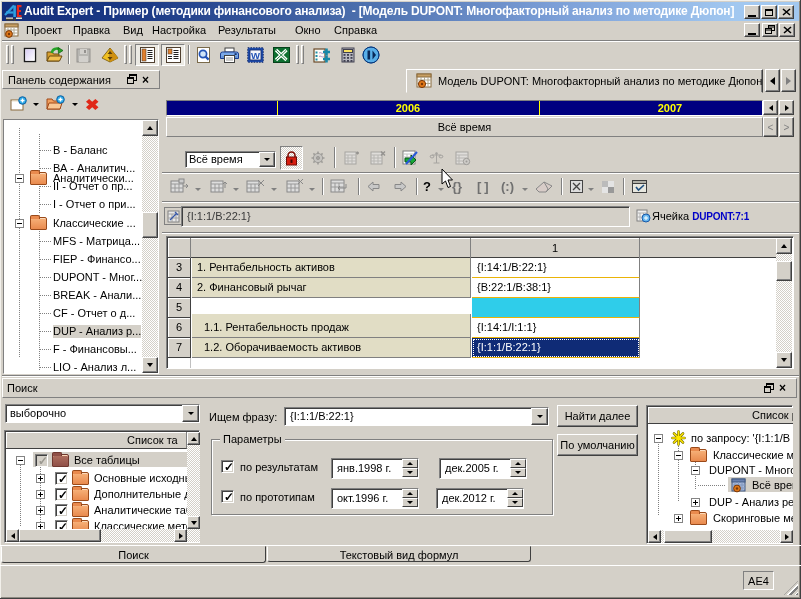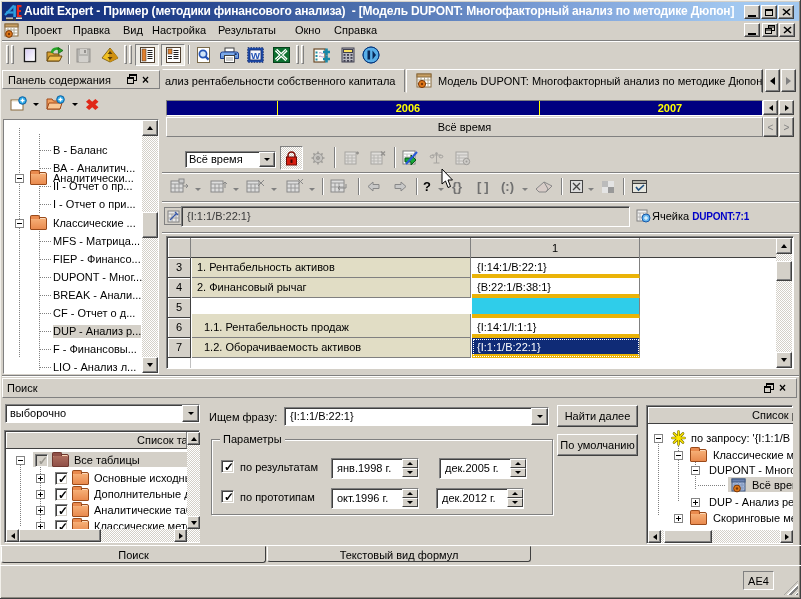--- a/index.html
+++ b/index.html
@@ -25,21 +25,21 @@
 .hdot { width:12px; height:1px; background-image:repeating-linear-gradient(to right,#808080 0 1px,transparent 1px 2px); }
 .ebox { width:9px; height:9px; border:1px solid #848484; background:#fff; }
 .ebox:after { content:""; position:absolute; left:1px; top:3px; width:5px; height:1px; background:#000; }
 .ebox.plus:before { content:""; position:absolute; left:3px; top:1px; width:1px; height:5px; background:#000; }
 .fold { width:17px; height:13px; background:
   linear-gradient(#f7b27a,#e98a4e); border:1px solid #9a4a1a; border-radius:2px 2px 1px 1px; box-shadow:inset 0 1px 0 #fcd9b8; }
 .fold:before { content:""; position:absolute; left:-1px; top:-3px; width:8px; height:3px; background:#e98a4e; border:1px solid #9a4a1a; border-bottom:none; border-radius:2px 2px 0 0; }
 .tl { line-height:13px; }
 .gnum { left:0; width:23px; height:20px; background:#d4d0c8; border-right:1px solid #404040; border-bottom:1px solid #404040; box-shadow:inset 1px 1px 0 #fff; text-align:center; padding-top:3px; }
 .glab { left:24px; width:279px; height:20px; background:#e1ddc5; border-right:1px solid #808080; border-bottom:1px solid #808080; padding:3px 0 0 5px; }
-.gval { left:304px; width:168px; height:20px; background:#fff; border-right:1px solid #808080; border-bottom:4px solid #eab308; padding:3px 0 0 5px; }
+.gval { left:304px; width:168px; height:20px; background:#fff; border-right:1px solid #808080; border-bottom:1px solid #eab308; padding:3px 0 0 5px; }
 .cbx { width:13px; height:13px; background:#fff; border:1px solid; border-color:#808080 #fff #fff #808080; box-shadow:inset 1px 1px 0 #404040, inset -1px -1px 0 #d4d0c8; }
 .cbx:after { content:"✓"; position:absolute; left:2px; top:-1px; font-size:12px; font-weight:bold; color:#000; }
 .cbx.gr { background:#d4d0c8; } .cbx.gr:after { color:#9a978f; }
 .fold.dk { background:linear-gradient(#b07060,#905048); border-color:#703830; }
 .fold.dk:before { background:#905048; border-color:#703830; }
 .spin { width:88px; height:21px; border:1px solid; border-color:#808080 #fff #fff #808080; box-shadow:inset 1px 1px 0 #404040; background:#fff; }
 .spin > span { position:absolute; left:5px; top:3px; }
 .sbu, .sbd { position:absolute; right:0px; width:16px; height:9px; background:#d4d0c8; border:1px solid; border-color:#fff #404040 #404040 #fff; display:flex; align-items:center; justify-content:center; }
 .sbu { top:0px; } .sbd { top:9px; }
 .sbu:after { content:""; width:0; height:0; border-left:3px solid transparent; border-right:3px solid transparent; border-bottom:3px solid #000; }
@@ -362,23 +362,20 @@
       <div class="abs raised btn" style="left:0;top:237px;width:16px;height:16px;">
             <div style="width:0;height:0;border-left:3px solid transparent;border-right:3px solid transparent;border-top:4px solid #000;"></div>
           </div>
     </div>
   </div>
 </div>
 
 <div id="righttop" class="abs" style="left:162px;top:68px;width:639px;height:308px;">
 
   <div class="abs" style="left:0px;top:0px;width:637px;height:25px;overflow:hidden;">
-    <div class="abs" style="left:0px;top:1px;width:243px;height:23px;background:#d4d0c8;border:1px solid;border-color:#fff #808080 #808080 #d4d0c8;border-bottom:none;overflow:hidden;">
-          <div class="abs" style="left:2px;top:5px;white-space:nowrap;">ализ рентабельности собственного капитала</div>
-        </div>
     <div class="abs" style="left:244px;top:1px;width:357px;height:24px;background:#d4d0c8;border:1px solid;border-color:#fff #404040 #d4d0c8 #fff;box-shadow:inset -1px 0 0 #808080;">
       <div class="abs" style="left:9px;top:3px;">
             <svg width="17" height="16" viewBox="0 0 17 16">
               <rect x="1" y="1" width="14" height="13" fill="#fff" stroke="#8a6b3c"></rect>
               <rect x="1" y="1" width="14" height="3" fill="#c8a064" stroke="#8a6b3c"></rect>
               <path d="M5 4v10 M8.5 4v10 M12 4v10 M1 7h14 M1 10.5h14" stroke="#b0a890"></path>
               <circle cx="6" cy="11" r="3.6" fill="#e07818" stroke="#7a3808"></circle>
               <circle cx="6" cy="11" r="1.2" fill="#7a3808"></circle>
             </svg>
           </div>
@@ -652,21 +649,21 @@
 
   <div class="abs sunk2" style="left:5px;top:29px;width:195px;height:19px;box-shadow:inset 1px 1px 0 #404040;">
     <div class="abs" style="left:4px;top:2px;">выборочно</div>
     <div class="abs raised btn" style="left:176px;top:0px;width:17px;height:17px;">
           <div class="arrdn"></div>
         </div>
   </div>
 
   <div class="abs sunk" style="left:4px;top:55px;width:196px;height:113px;">
     <div class="abs" style="left:1px;top:1px;width:181px;height:17px;background:#d4d0c8;border-right:1px solid #808080;border-bottom:1px solid #404040;box-shadow:inset 1px 1px 0 #fff;overflow:hidden;">
-          <div class="abs" style="left:131px;top:2px;white-space:nowrap;">Список та</div>
+          <div class="abs" style="left:121px;top:2px;white-space:nowrap;">Список та</div>
         </div>
     <div class="abs" style="left:1px;top:18px;width:181px;height:80px;background:#fff;overflow:hidden;" id="lbtree">
       <div class="abs vdot" style="left:14px;top:10px;height:68px;"></div>
       <div class="abs vdot" style="left:34px;top:16px;height:62px;"></div>
       <div class="abs" style="left:27px;top:3px;width:155px;height:15px;background:#d4d0c8;"></div>
       <div class="abs trow" style="top:3px;">
             <span class="ebox" style="left:10px;"></span>
             <span class="cbx gr" style="left:29px;"></span>
             <span class="fold dk" style="left:46px;"></span>
             <span class="tl" style="left:68px;">Все таблицы</span>

